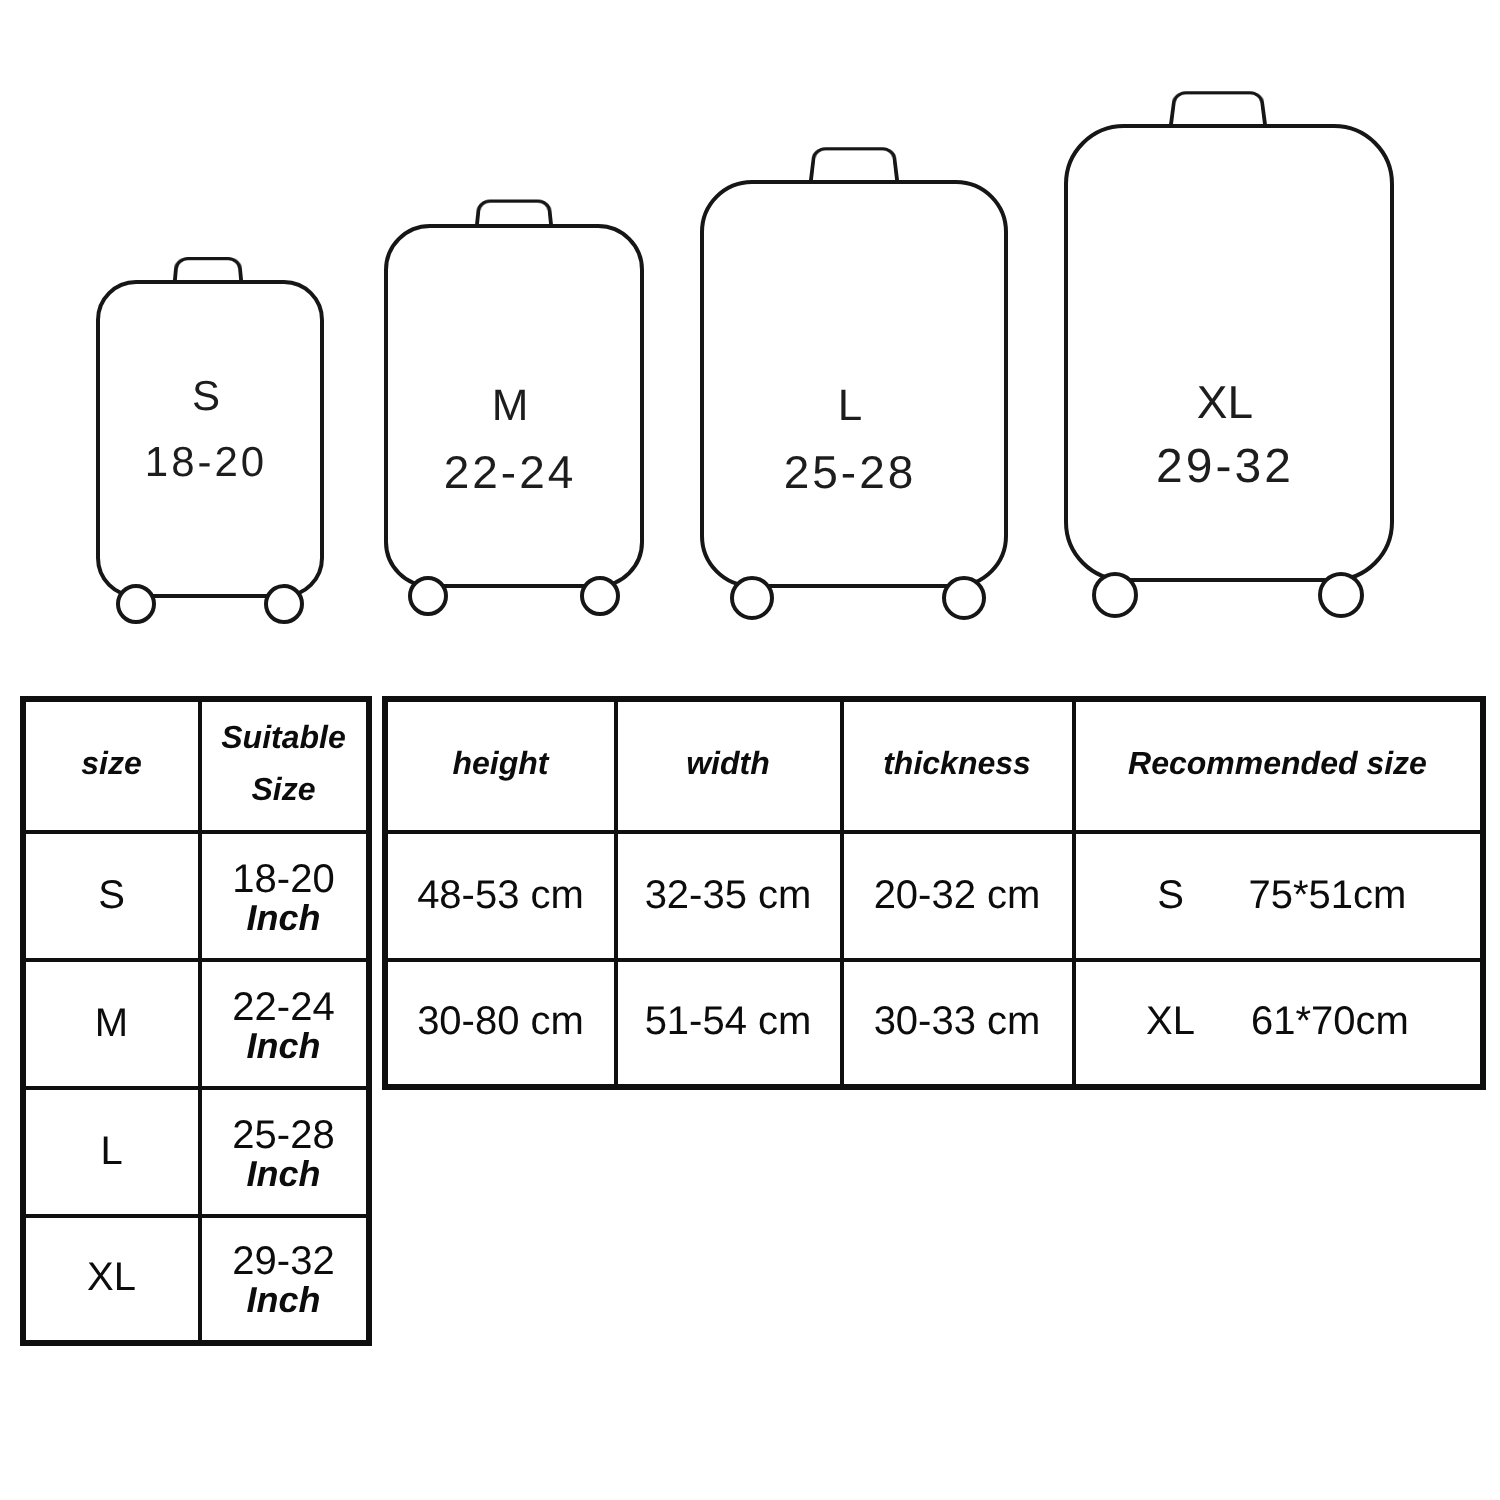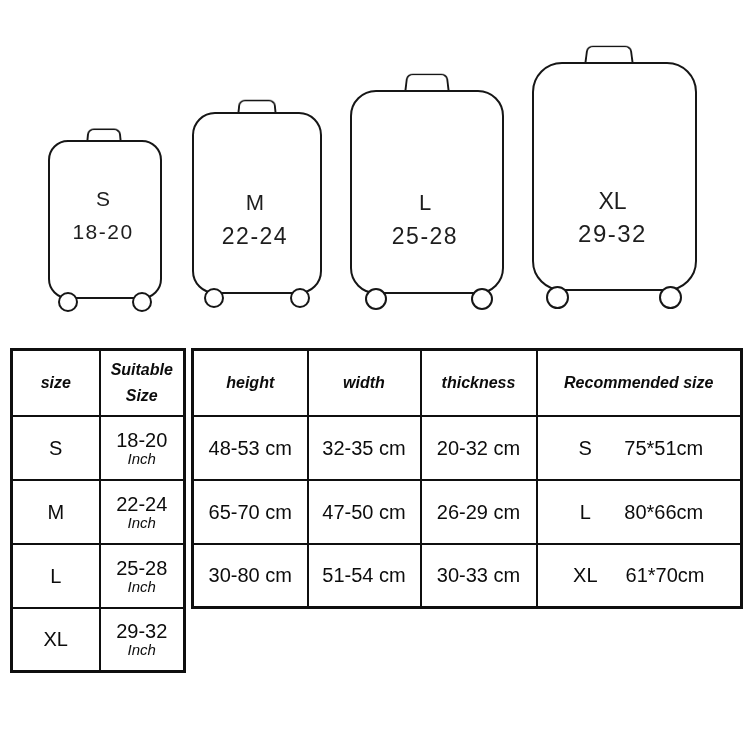--- a/index.html
+++ b/index.html
@@ -67,21 +67,21 @@
     text-align:center;vertical-align:middle;padding:0;line-height:26px;
   }
   td{
     font-size:20px;color:#0c0c0c;text-align:center;vertical-align:middle;padding:0;
     line-height:22px;
   }
   thead tr{height:66px;}
   tbody tr{height:64px;}
   .size-table{left:10px;top:348px;width:173px;}
   .dim-table{left:191px;top:348px;width:549px;}
-  .unit{display:block;font-weight:normal;font-style:italic;font-size:15px;line-height:16px;}
+  .unit{display:block;font-weight:bold;font-style:italic;font-size:18px;line-height:16px;}
   .rec{display:flex;justify-content:center;align-items:center;gap:28px;}
   .rec-letter{min-width:22px;text-align:center;}
 </style>
 </head>
 <body>
 
 <div class="page">
 
   <div class="luggage-area">
 
@@ -199,31 +199,20 @@
         <td>32-35 cm</td>
         <td>20-32 cm</td>
         <td>
           <div class="rec">
             <span class="rec-letter">S</span>
             <span>75*51cm</span>
           </div>
         </td>
       </tr>
       <tr>
-        <td>65-70 cm</td>
-        <td>47-50 cm</td>
-        <td>26-29 cm</td>
-        <td>
-          <div class="rec">
-            <span class="rec-letter">L</span>
-            <span>80*66cm</span>
-          </div>
-        </td>
-      </tr>
-      <tr>
         <td>30-80 cm</td>
         <td>51-54 cm</td>
         <td>30-33 cm</td>
         <td>
           <div class="rec">
             <span class="rec-letter">XL</span>
             <span>61*70cm</span>
           </div>
         </td>
       </tr>

